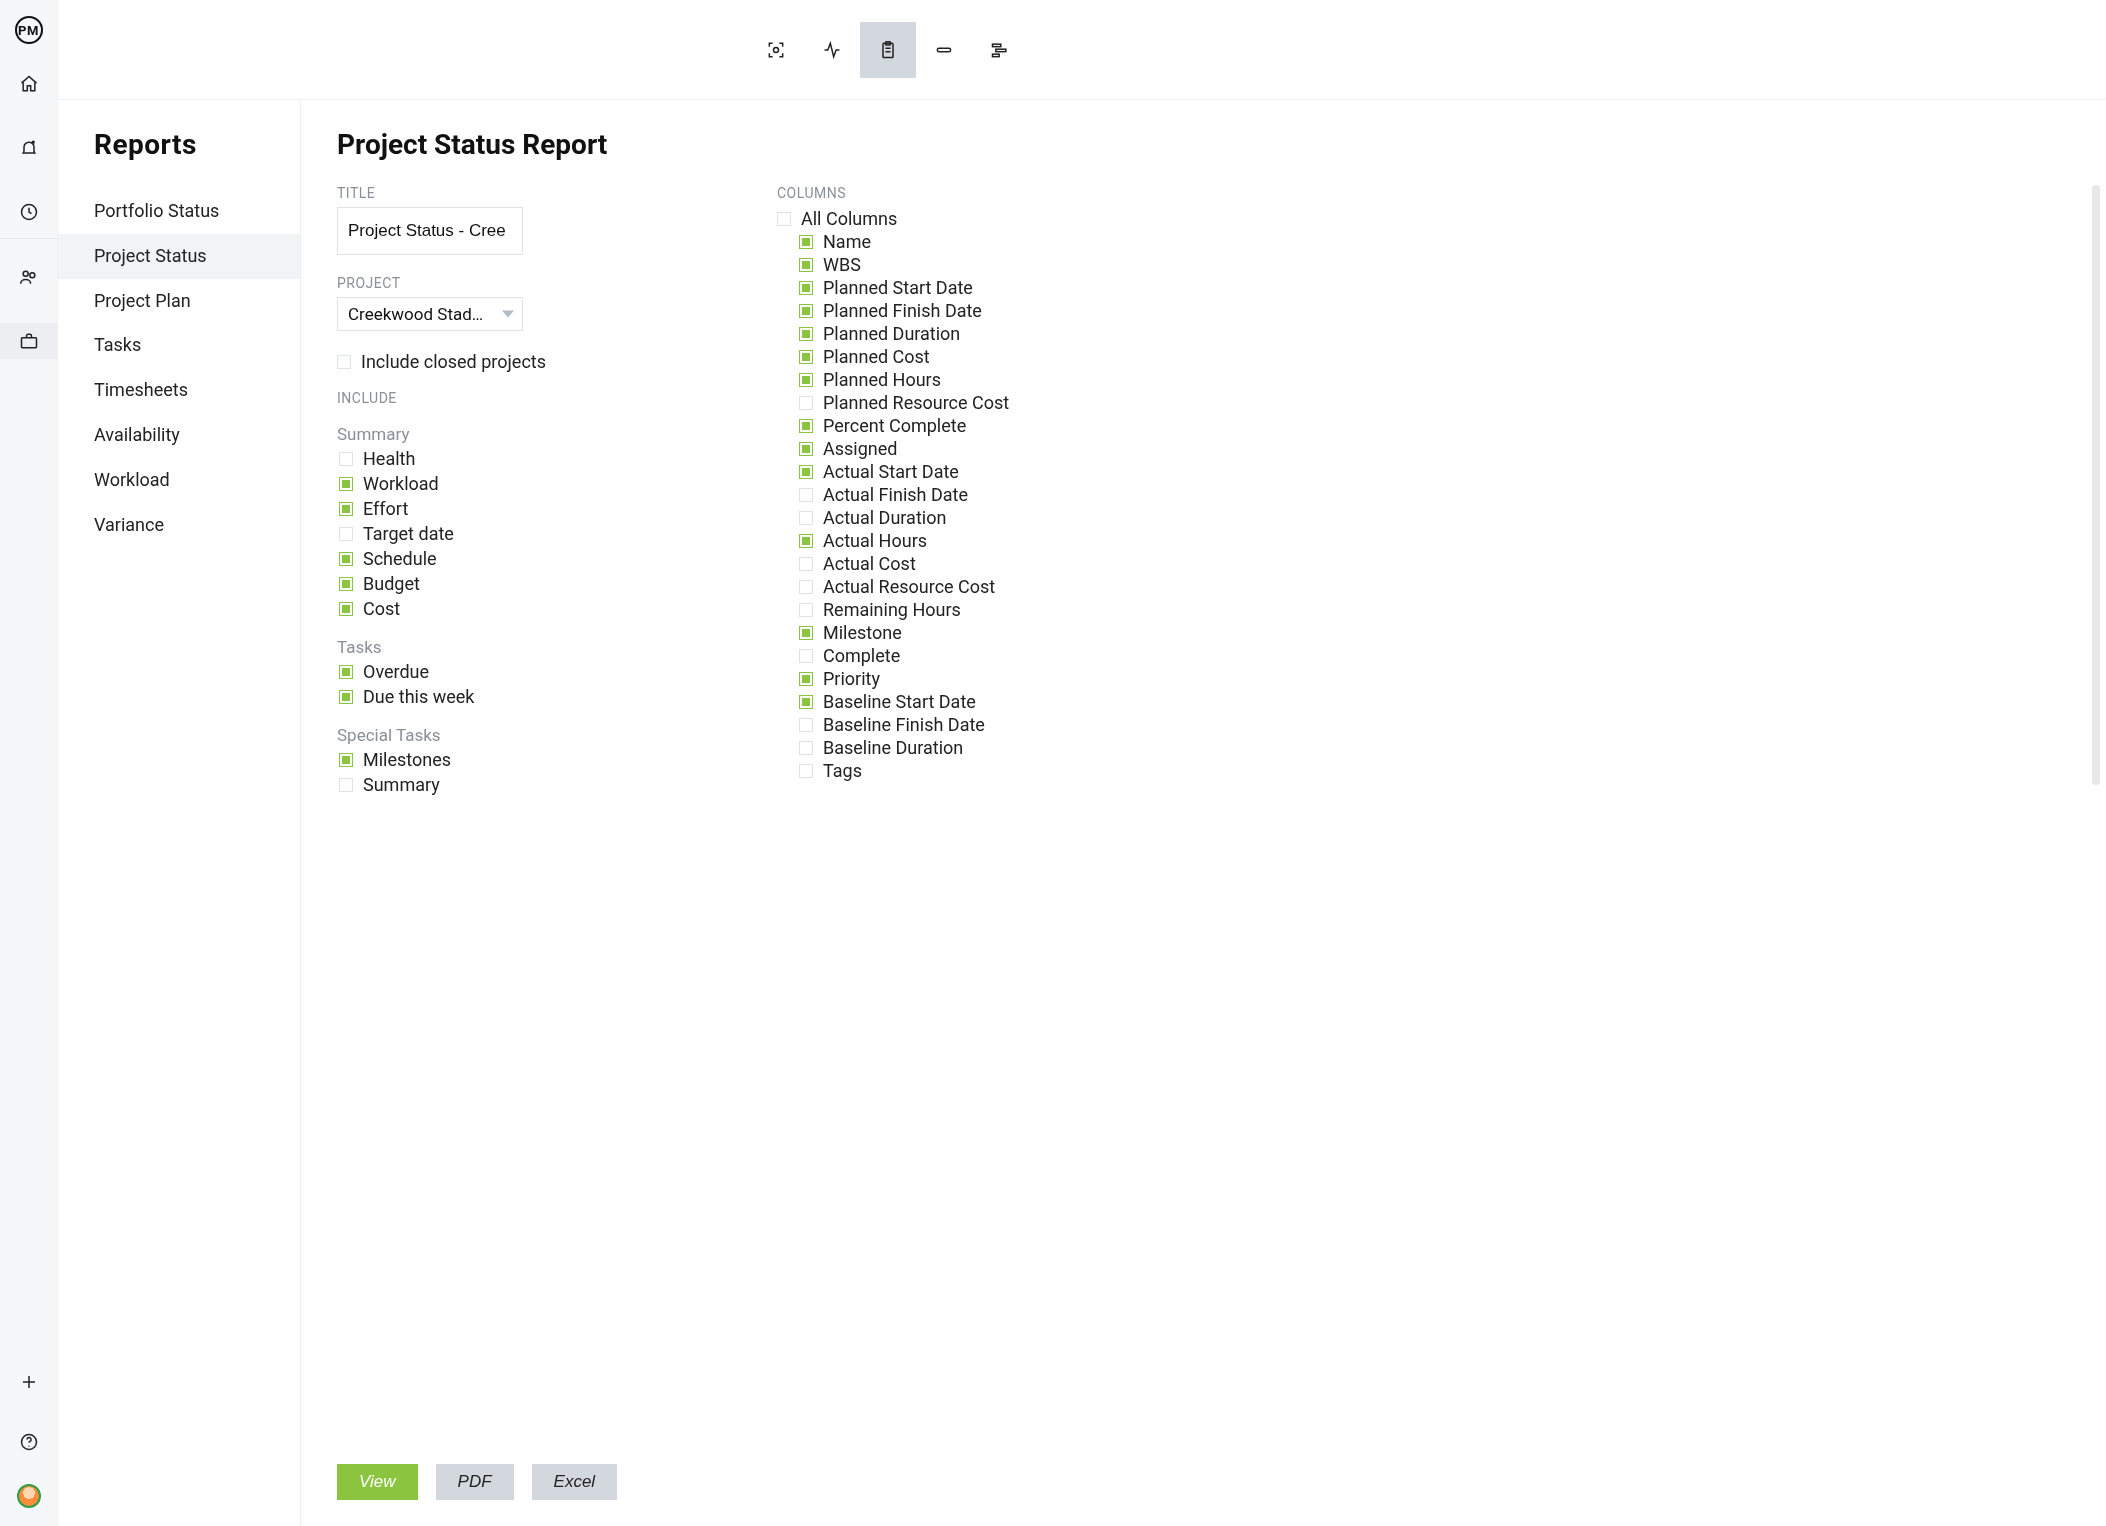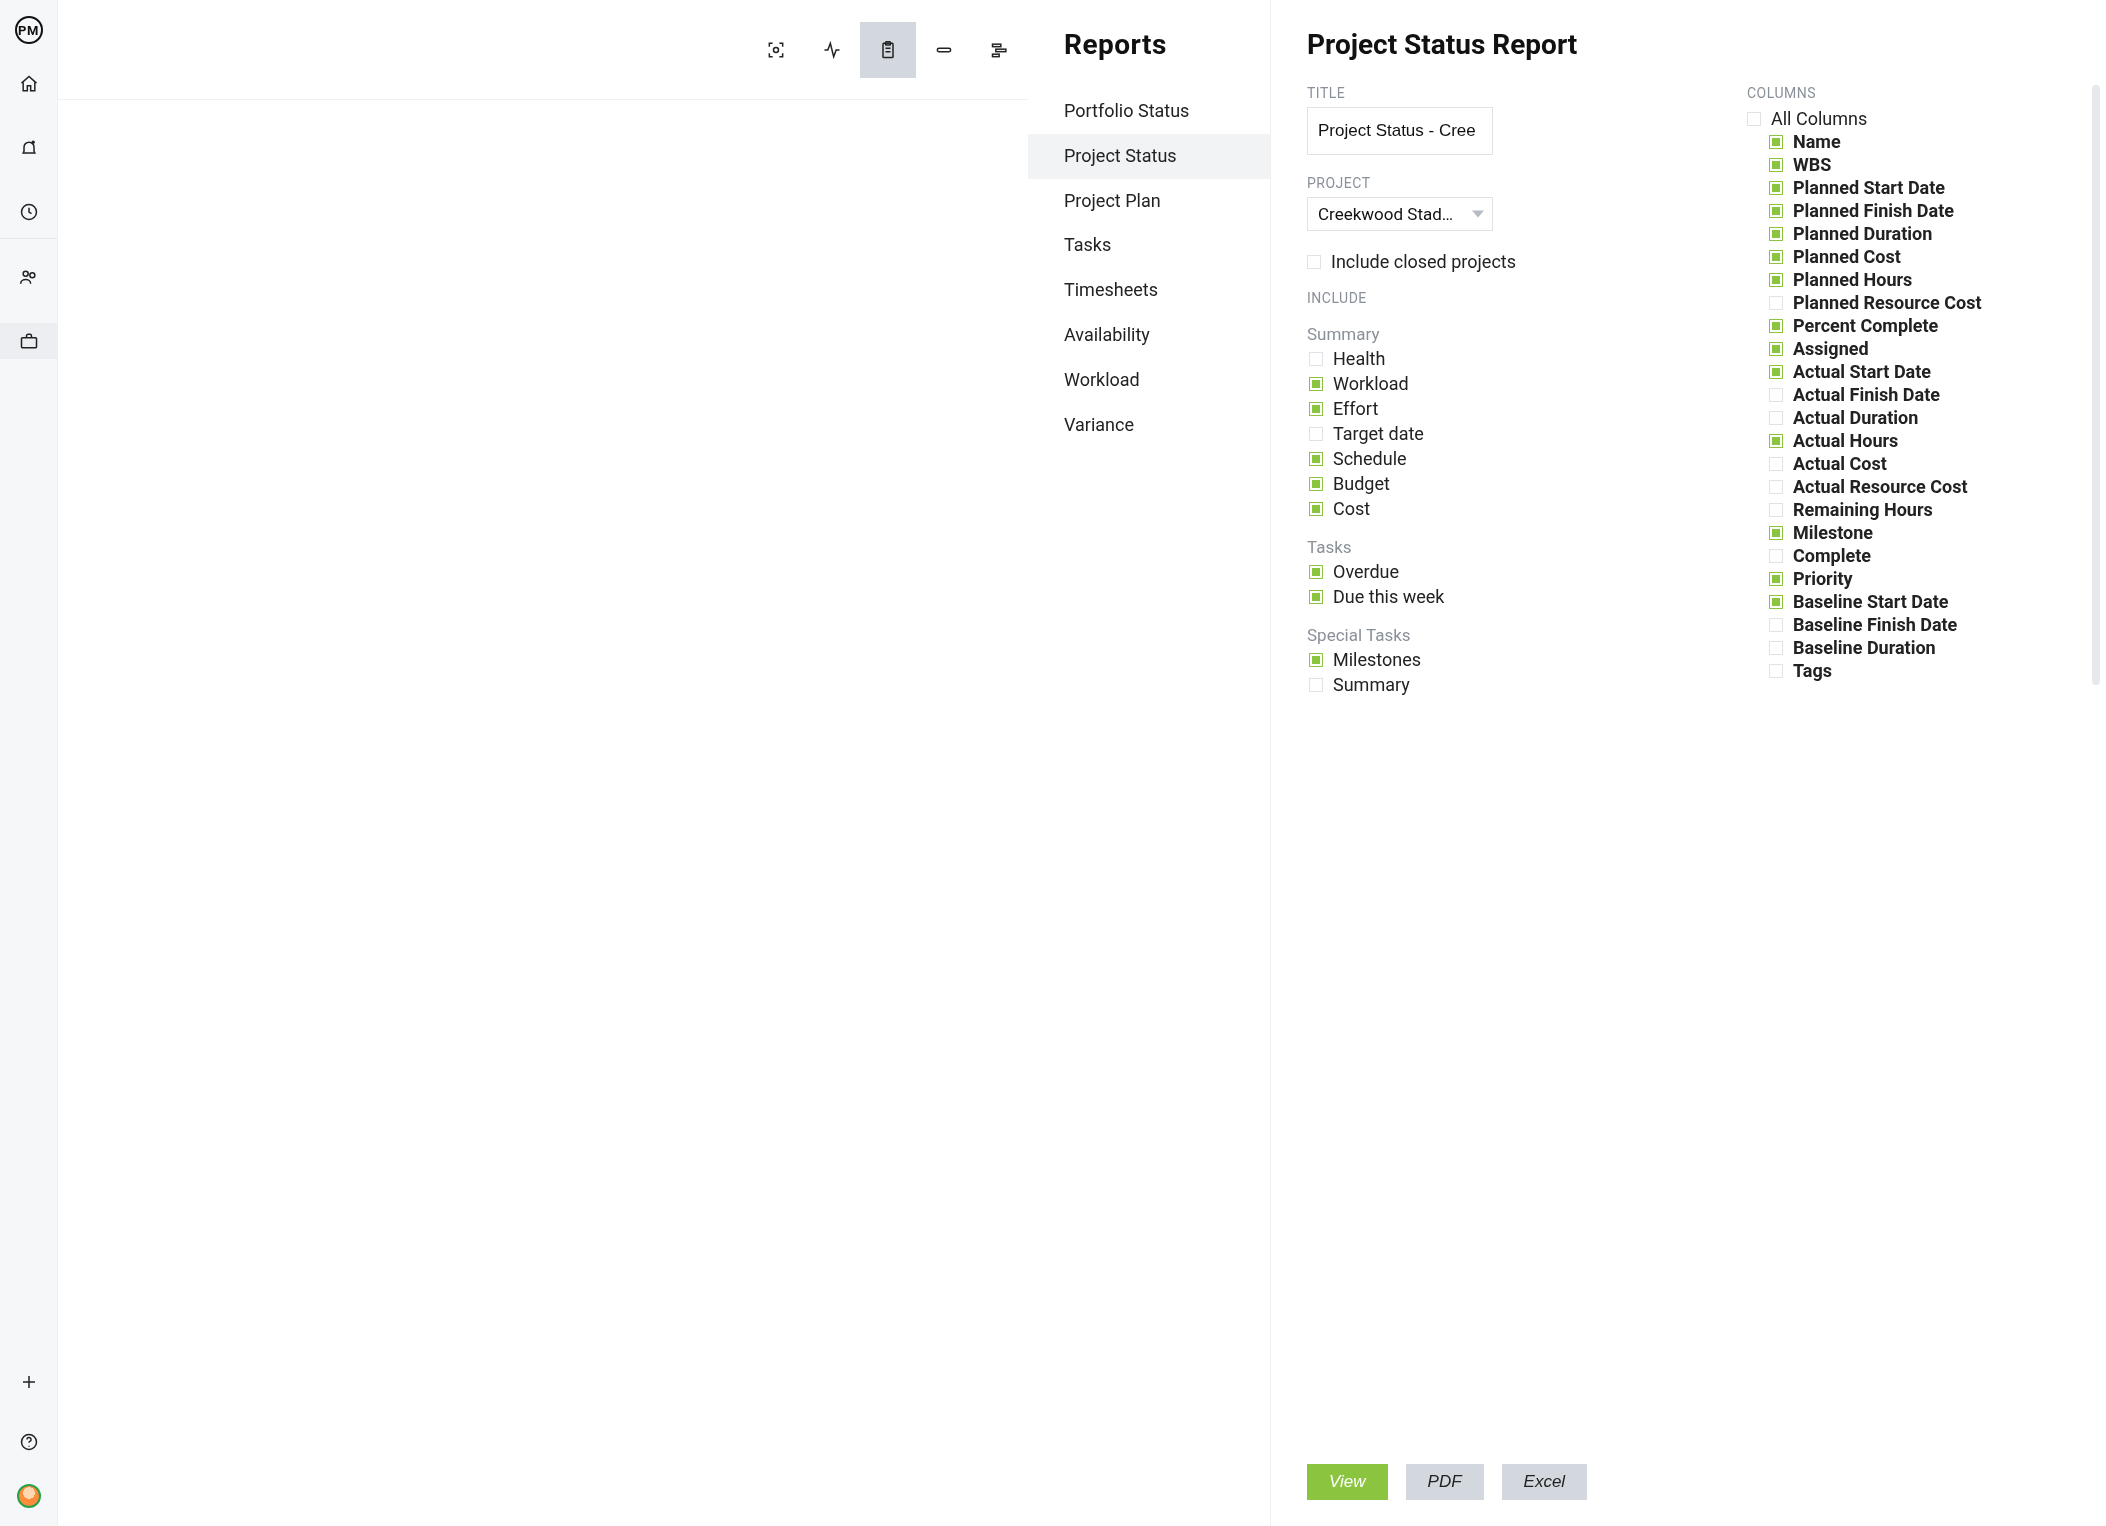--- a/index.html
+++ b/index.html
@@ -22,21 +22,21 @@
     color:#222; position:relative;
   }
   .rail .item.active { background:#eceef1; }
   .rail .spacer { flex:1; }
   .rail .bottom { display:flex; flex-direction:column; align-items:center; gap:24px; padding-bottom:18px; }
   .avatar {
     width:24px; height:24px; border-radius:50%;
     background:radial-gradient(circle at 50% 35%, #ffd7b0 0 35%, #ff8c3b 36% 100%);
     border:2px solid #2aa04a;
   }
-  .main { flex:1; display:flex; flex-direction:row; }
+  .main { flex:1; display:flex; flex-direction:column; }
   .topbar {
     height:100px; border-bottom:1px solid #eef0f2;
     display:flex; align-items:center;
   }
   .top-icons {
     margin-left:690px; display:flex; gap:0;
   }
   .top-icons .ticon {
     width:56px; height:56px; display:flex; align-items:center; justify-content:center;
     color:#222;
@@ -89,21 +89,21 @@
   }
   .chk.checked { background:#fff; }
   .chk.checked::after { background:#8bc53f; }
   .chk-label { font-size:18px; color:#222; }
   .subhead { font-size:17px; color:#8a9099; margin-top:18px; margin-bottom:2px; }
   .opt-list { display:flex; flex-direction:column; gap:2px; padding-left:2px; }
   .opt-list .chk-row { margin-top:2px; }
   .columns-wrap { height:640px; overflow:hidden; position:relative; }
   .columns-list { display:flex; flex-direction:column; gap:1px; }
   .columns-list .chk-row { margin-top:1px; }
-  .columns-list .indent { margin-left:22px;font-weight:bold; }
+  .columns-list .indent { margin-left:22px; }
   .scroll-indicator {
     position:absolute; right:6px; top:0; width:8px; height:600px;
     background:#e6e8eb; border-radius:4px;
   }
   .btnbar {
     position:absolute; bottom:26px; left:36px; display:flex; gap:18px;
   }
   .btn {
     height:36px; padding:0 22px; border:none; font-size:17px; cursor:pointer;
     display:flex; align-items:center; justify-content:center;font-style:italic;

